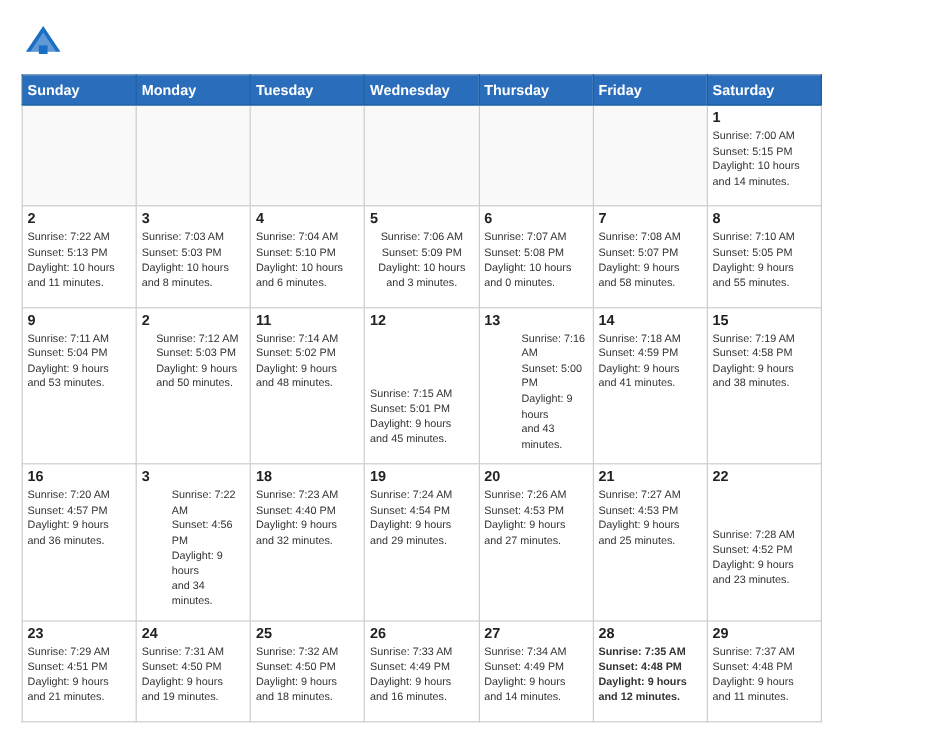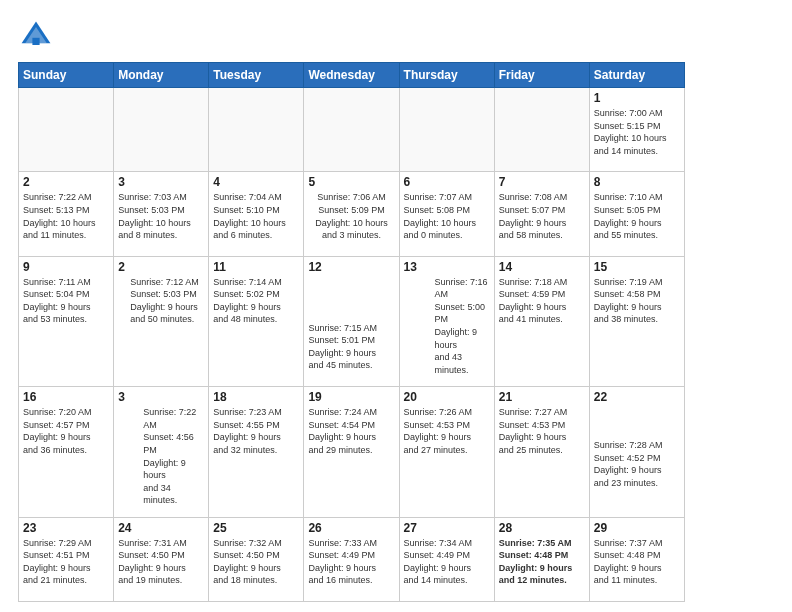--- a/index.html
+++ b/index.html
@@ -248,21 +248,21 @@
           <td>
             <span class="day-number">3</span>
             <div class="day-info" style="white-space: pre-line; margin-left: 25px;">Sunrise: 7:22 AM
 Sunset: 4:56 PM
 Daylight: 9 hours
 and 34 minutes.</div>
           </td>
           <td>
             <span class="day-number">18</span>
             <div class="day-info" style="white-space: pre-line;">Sunrise: 7:23 AM
-Sunset: 4:55 PM
+Sunset: 4:40 PM
 Daylight: 9 hours
 and 32 minutes.</div>
           </td>
           <td>
             <span class="day-number">19</span>
             <div class="day-info" style="white-space: pre-line;">Sunrise: 7:24 AM
 Sunset: 4:54 PM
 Daylight: 9 hours
 and 29 minutes.</div>
           </td>

